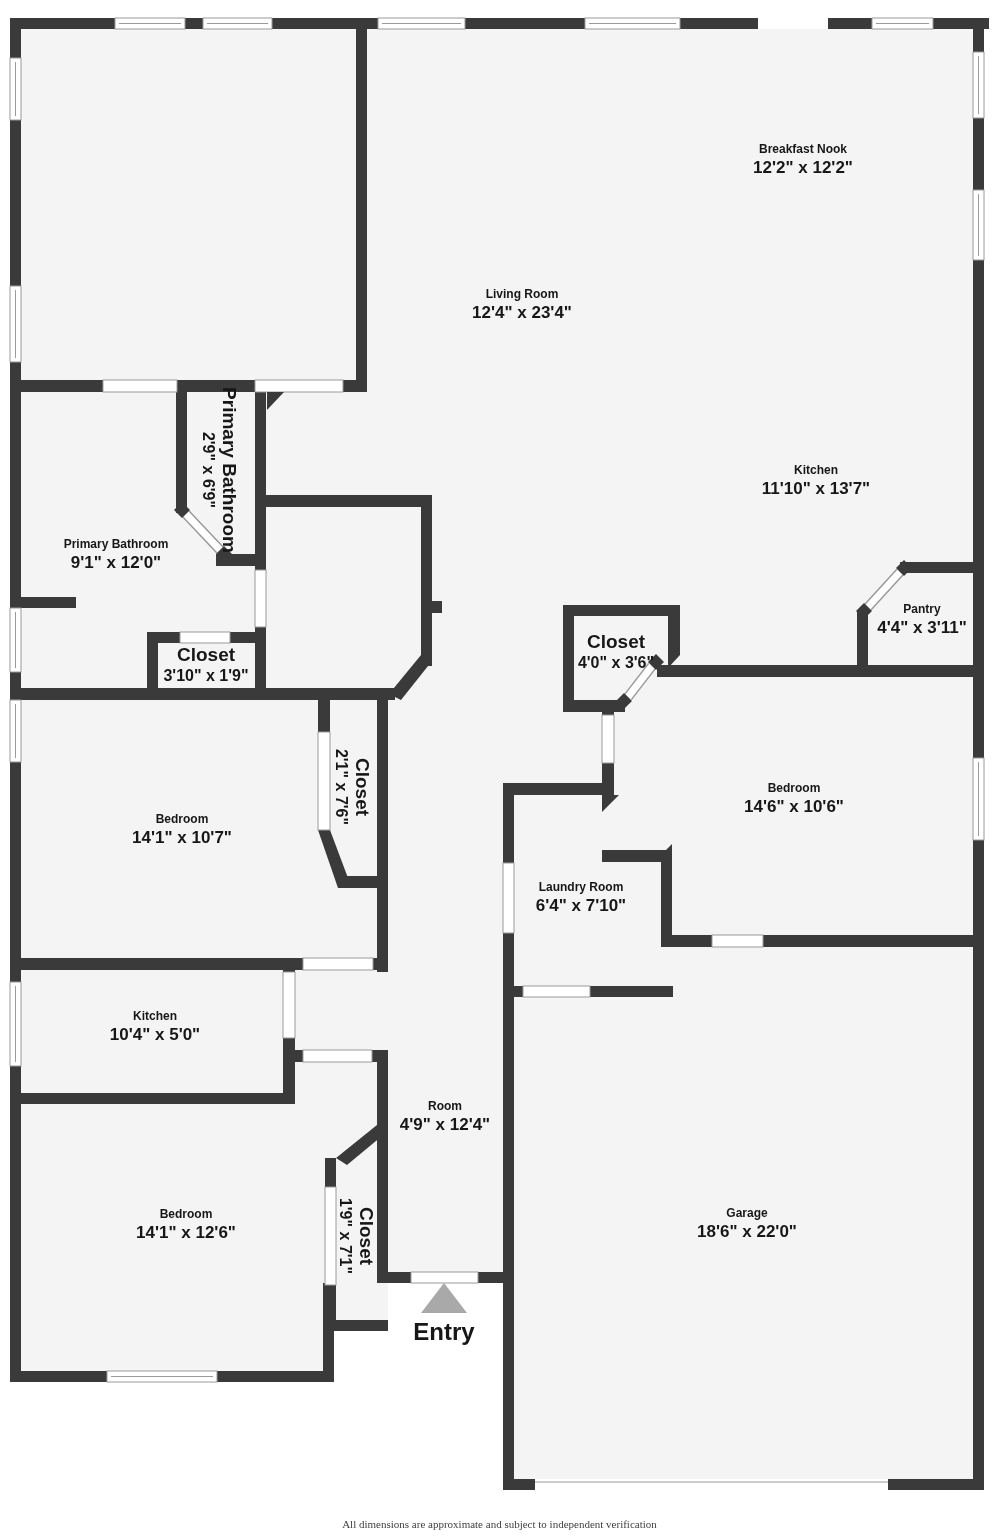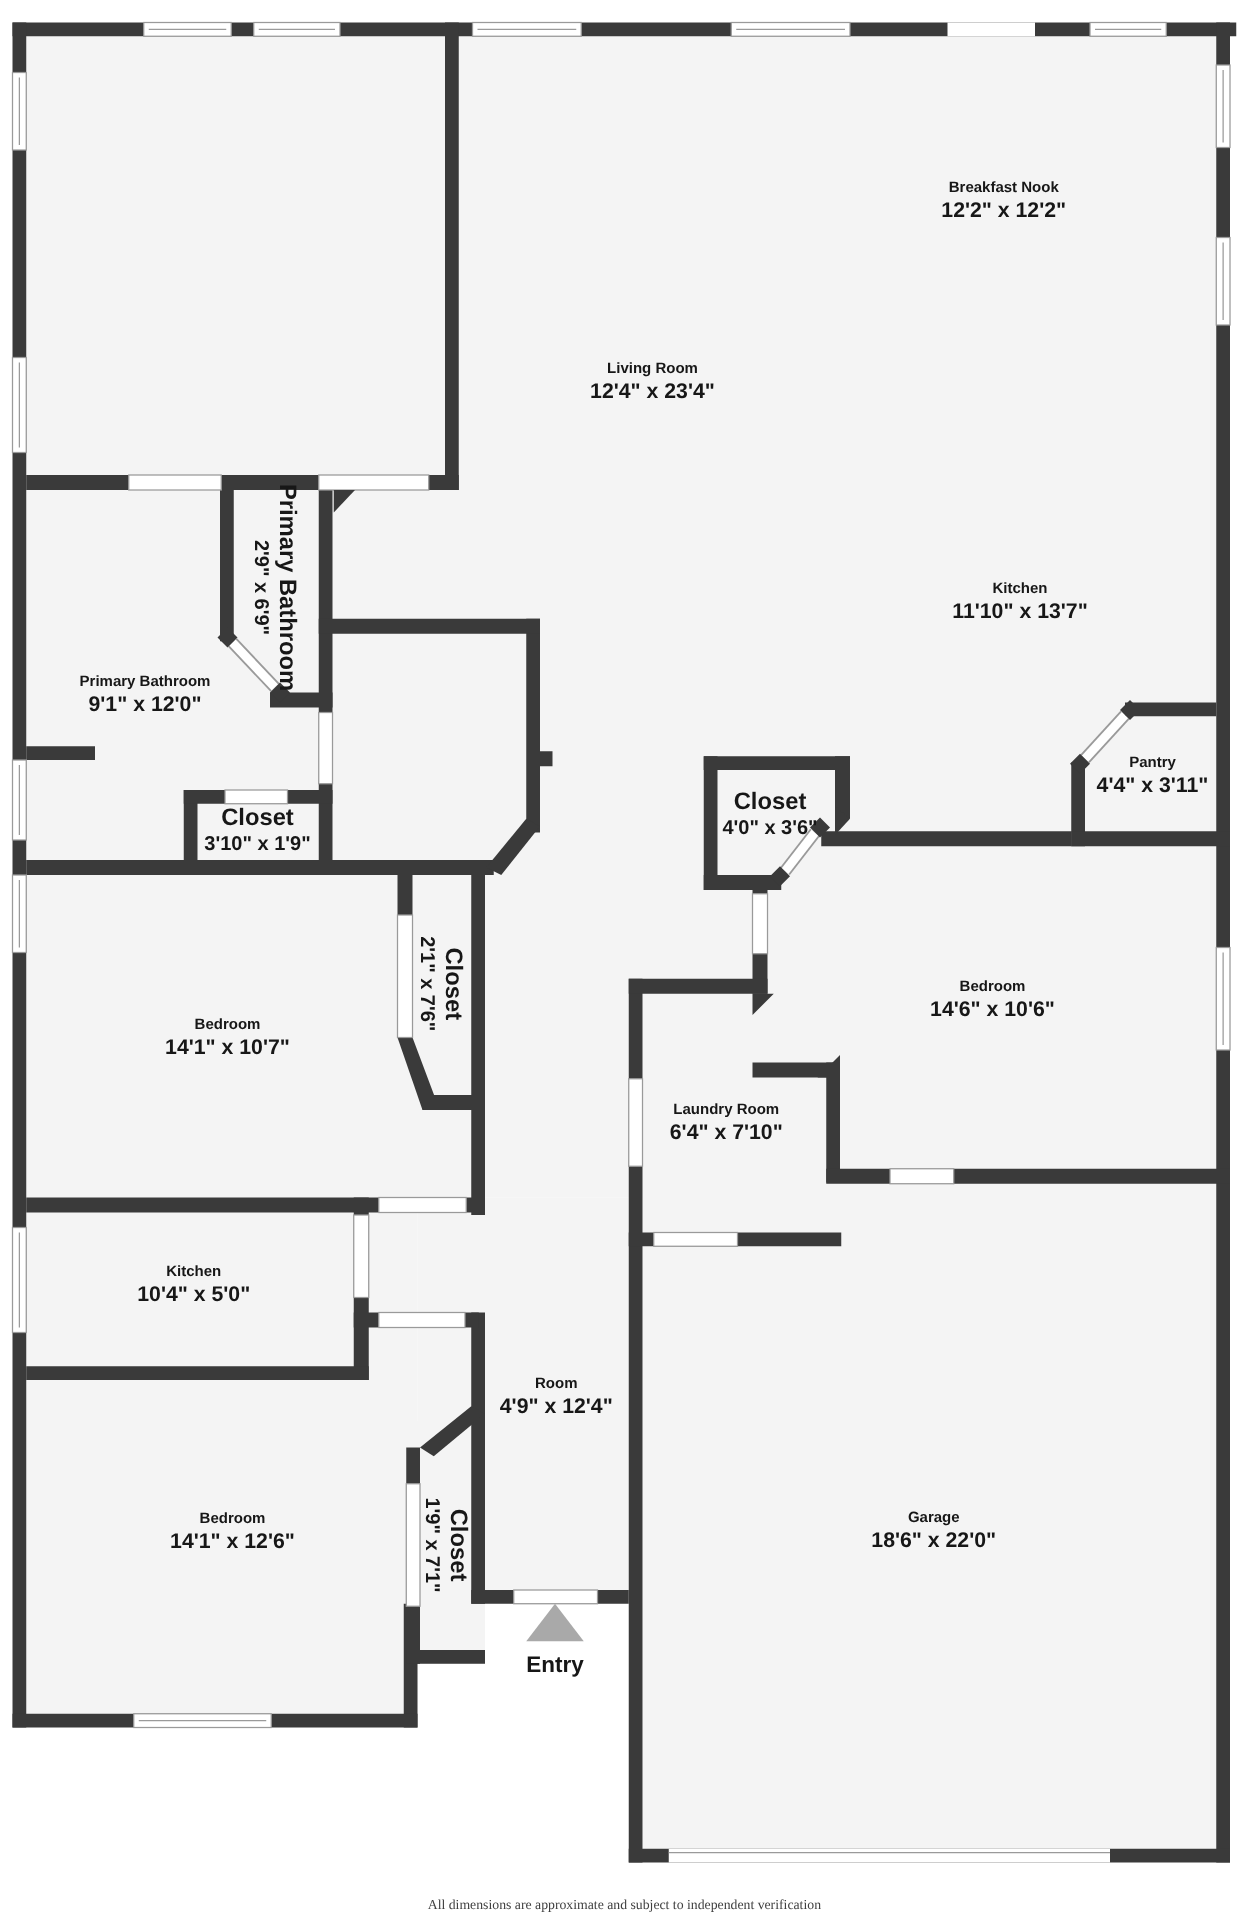--- a/index.html
+++ b/index.html
@@ -17,21 +17,21 @@
   .arrow{fill:var(--entry_arrow,#a9a9a9);}
   .label{position:absolute;transform:translate(-50%,-50%);text-align:center;
          color:var(--text,#171717);white-space:nowrap;}
   .label .rname{font-size:12px;font-weight:700;line-height:1.15;}
   .label .rdims{font-size:17px;font-weight:700;line-height:1.25;white-space:nowrap;}
   .rot{transform:translate(-50%,-50%) rotate(90deg);}
   .small .rname{font-size:19px;}
   .small .rdims{font-size:16px;}
   .narrow{white-space:normal;}
   .narrow .rname{width:136px;margin:0 auto;}
-  .entry-label{position:absolute;transform:translate(-50%,-50%);font-size:18px;
+  .entry-label{position:absolute;transform:translate(-50%,-50%);font-size:24px;
          font-weight:700;color:var(--text,#171717);}
   .footer{position:absolute;left:50%;top:1518px;transform:translateX(-50%);
          font-size:11px;color:#3f3f3f;white-space:nowrap;font-family:Liberation Serif, serif;}
 </style>
 </head>
 <body>
 
 <div class="page">
 
 <svg class="plan-svg" width="999" height="1536" viewBox="0 0 999 1536">

